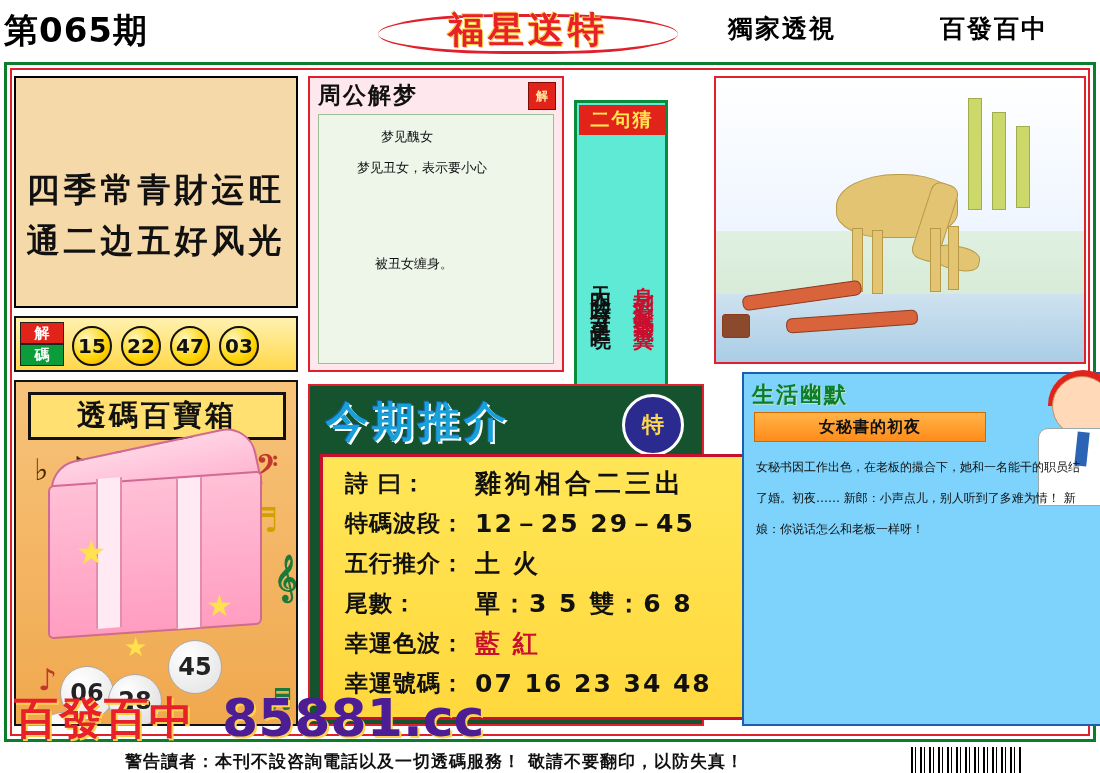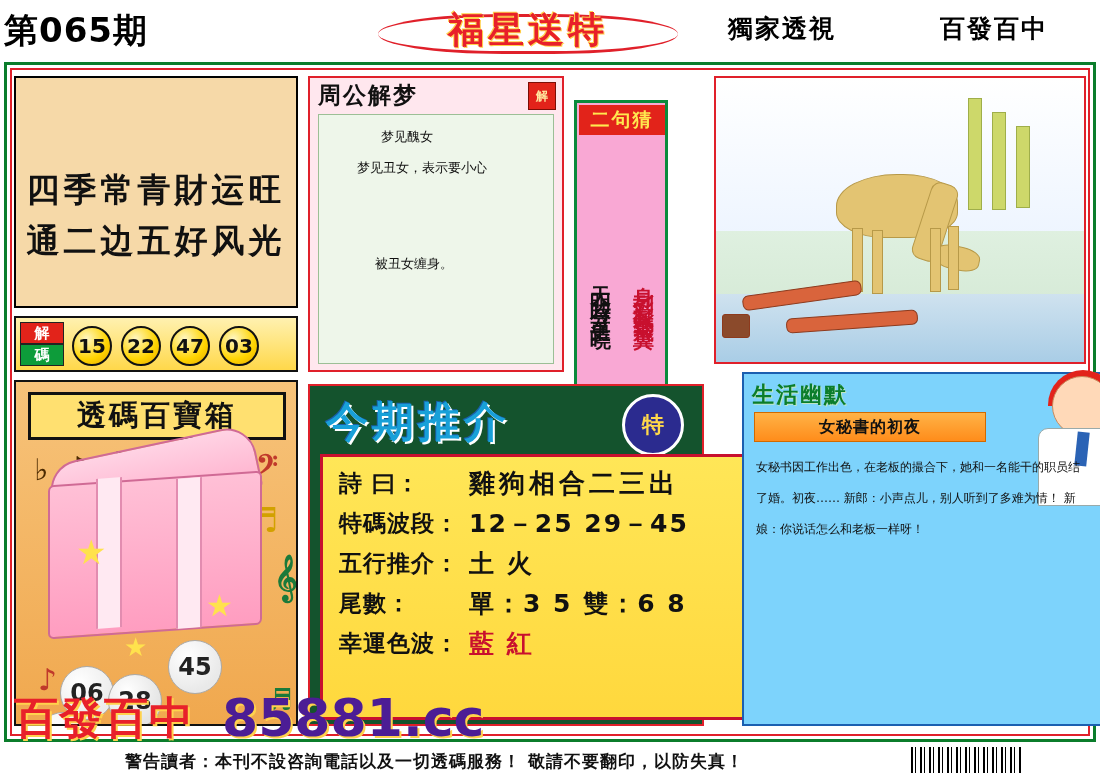--- a/index.html
+++ b/index.html
@@ -190,21 +190,21 @@
     border:1px solid #9cbf96;
     box-sizing:border-box;
     font-size:13px;color:#111;line-height:1.9;
     padding:10px 14px;
   }
   .dream-b1{margin-left:48px;}
   .dream-b2{margin-left:24px;margin-top:6px;}
   .dream-b3{margin-top:72px;margin-left:42px;}
   .two-guess{
     position:absolute;left:266px;top:24px;width:94px;height:348px;
-    background:#f9a8d4;
+    background:#5eead4;
     border:3px solid #0b8a3c;
     box-sizing:border-box;
   }
   .tg-title{
     position:absolute;left:2px;top:2px;width:86px;height:30px;
     background:#e2231a;color:#ffe94f;
     display:flex;align-items:center;justify-content:center;
     font-size:19px;font-weight:bold;letter-spacing:2px;
   }
   .tg-cols{
@@ -238,21 +238,21 @@
     position:absolute;right:12px;top:2px;width:56px;height:56px;
     border-radius:50%;background:#2b2b8f;color:#ffd84a;
     display:flex;align-items:center;justify-content:center;
     font-size:22px;font-weight:bold;border:3px solid #fff;
   }
   .rec-body{
     position:absolute;left:10px;top:68px;width:432px;height:266px;
     background:linear-gradient(#ffe657,#ffd83d);
     border:3px solid #c8102e;
     box-sizing:border-box;
-    padding:6px 4px;
+    padding:6px 10px;
   }
   .rec-row{
     display:flex;align-items:center;height:40px;padding-left:12px;
   }
   .rec-label{
     font-size:23px;font-weight:bold;color:#111;letter-spacing:1px;
     min-width:130px;
   }
   .rec-value{
     font-size:25px;font-weight:bold;color:#111;letter-spacing:2px;
@@ -485,20 +485,24 @@
           <span class="rec-value">土 火</span>
         </div>
         <div class="rec-row">
           <span class="rec-label">尾數：</span>
           <span class="rec-value">單：3 5  雙：6 8</span>
         </div>
         <div class="rec-row">
           <span class="rec-label">幸運色波：</span>
           <span class="rec-value red">藍 紅</span>
         </div>
+        <div class="rec-row">
+          <span class="rec-label">幸運號碼：</span>
+          <span class="rec-value">07 16 23 34 48</span>
+        </div>
       </div>
     </div>
   </div>
 
   <div class="right-col">
 
     <div class="pic-box">
       <div class="pic-sky"></div>
       <div class="pic-ground"></div>
       <div class="pic-water"></div>

